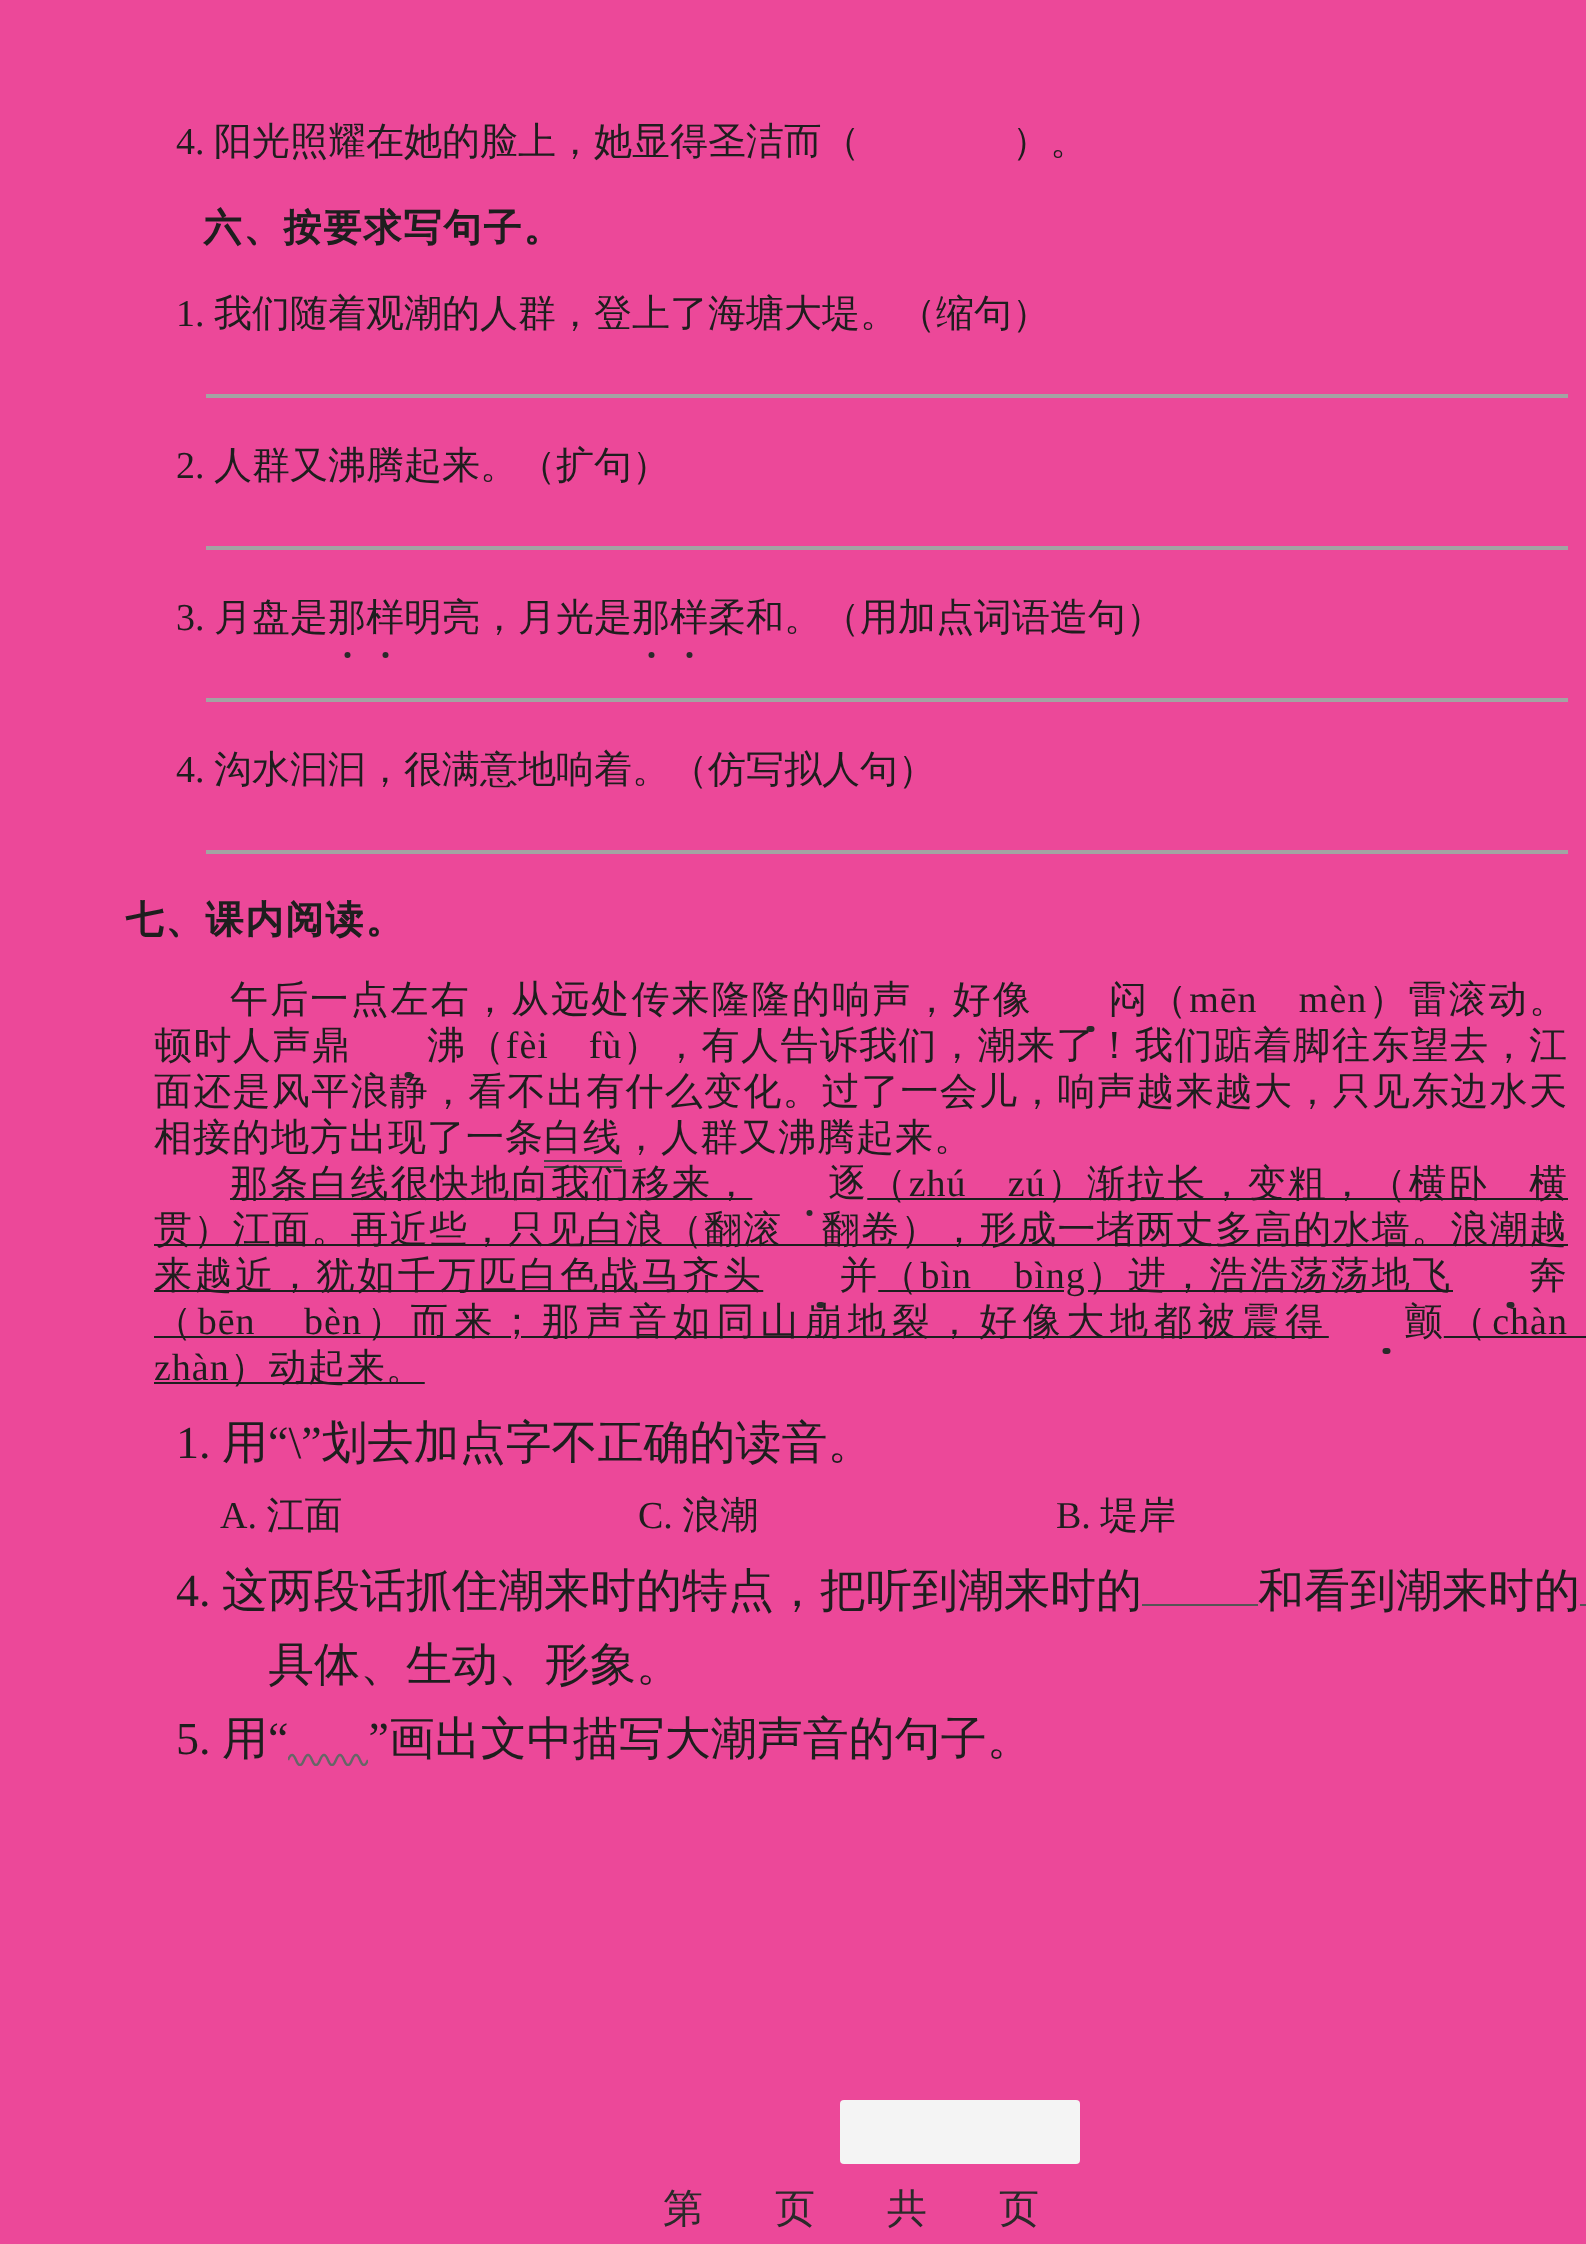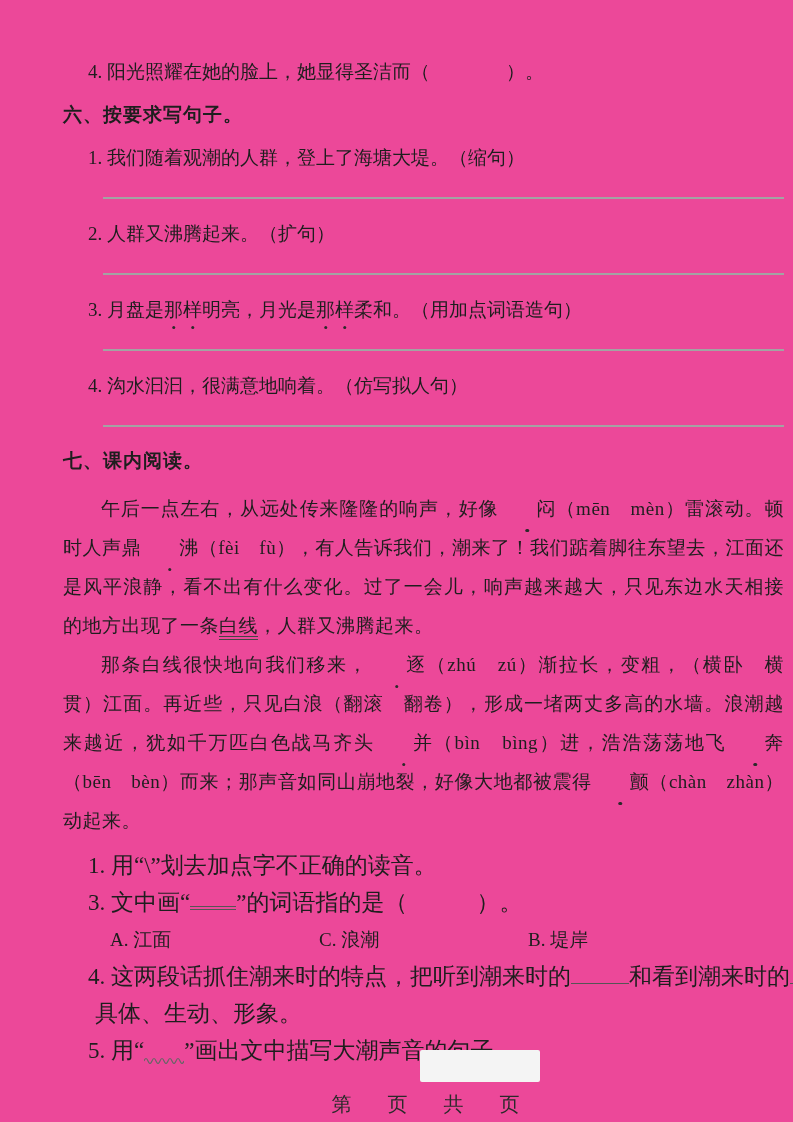--- a/index.html
+++ b/index.html
@@ -24,43 +24,43 @@
     white-space:nowrap;
   }
   .sec-title{
     margin:14px 0 14px 0;
     font-family:"Liberation Sans","DejaVu Sans",sans-serif;
     font-weight:700;
     font-size:19px;
     line-height:28px;
     letter-spacing:1px;
   }
-  .sec-title.first{margin-top:14px;}
+  .sec-title.first{margin-top:14px;margin-left:39px;}
   .ansline{
     margin:24px 0 20px 40px;
     height:0;
     border-bottom:2px solid #a3a3a3;
   }
   .passage{
-    margin:12px 0 0 0;
+    margin:12px 0 0 14px;
     font-size:19px;
-    line-height:39px;
+    line-height:23px;
     text-align:justify;
     text-indent:2em;
     letter-spacing:0.5px;
   }
-  .passage.second{margin-top:0;}
+  .passage.second{margin-top:0;text-decoration:underline;}
   .q{
     margin:0 0 0 25px;
     font-size:23px;
     line-height:37px;
     white-space:nowrap;
   }
   .q.first{margin-top:7px;}
-  .q.cont{margin-left:32px;}
+  .q.cont{margin-left:71px;}
   .options{
     display:flex;
     margin-left:47px;
     font-size:19px;
     line-height:37px;
     gap:36px;
   }
   .options .opt{width:173px;}
   
   .dotted{position:relative;display:inline-block;}
@@ -119,21 +119,20 @@
 
     <p class="item"><span>4. 沟水汩汩，很满意地响着。（仿写拟人句）</span></p>
     <div class="ansline"></div>
 
     <h3 class="sec-title">七、课内阅读。</h3>
 
     <p class="passage"><span>午后一点左右，从远处传来隆隆的响声，好像</span><span class="dotted">闷</span><span>（mēn　mèn）雷滚动。顿时人声鼎</span><span class="dotted">沸</span><span>（fèi　fù），有人告诉我们，潮来了！我们踮着脚往东望去，江面还是风平浪静，看不出有什么变化。过了一会儿，响声越来越大，只见东边水天相接的地方出现了一条</span><span class="du">白线</span><span>，人群又沸腾起来。</span></p>
     <p class="passage second"><span>那条白线很快地向我们移来，</span><span class="dotted">逐</span><span>（zhú　zú）渐拉长，变粗，（横卧　横贯）江面。再近些，只见白浪（翻滚　翻卷），形成一堵两丈多高的水墙。浪潮越来越近，犹如千万匹白色战马齐头</span><span class="dotted">并</span><span>（bìn　bìng）进，浩浩荡荡地飞</span><span class="dotted">奔</span><span>（bēn　bèn）而来；那声音如同山崩地裂，好像大地都被震得</span><span class="dotted">颤</span><span>（chàn　zhàn）动起来。</span></p>
 
     <p class="q first"><span>1. 用“\”划去加点字不正确的读音。</span></p>
-    <p class="q"><span>3. 文中画“</span><span class="blank double" style="width: 46px;"></span><span>”的词语指的是（　　　）。</span></p>
 
     <div class="options">
       <span class="opt">A. 江面</span>
       <span class="opt">C. 浪潮</span>
       <span class="opt">B. 堤岸</span>
     </div>
 
     <p class="q"><span>4. 这两段话抓住潮来时的特点，把听到潮来时的</span><span class="blank single" style="width: 58px;"></span><span>和看到潮来时的</span><span class="blank single" style="width: 58px;"></span><span>写得</span></p>
     <p class="q cont"><span>具体、生动、形象。</span></p>
     <p class="q"><span>5. 用“</span><span class="blank wavy" style="width: 40px;"><svg width="40" height="8">

